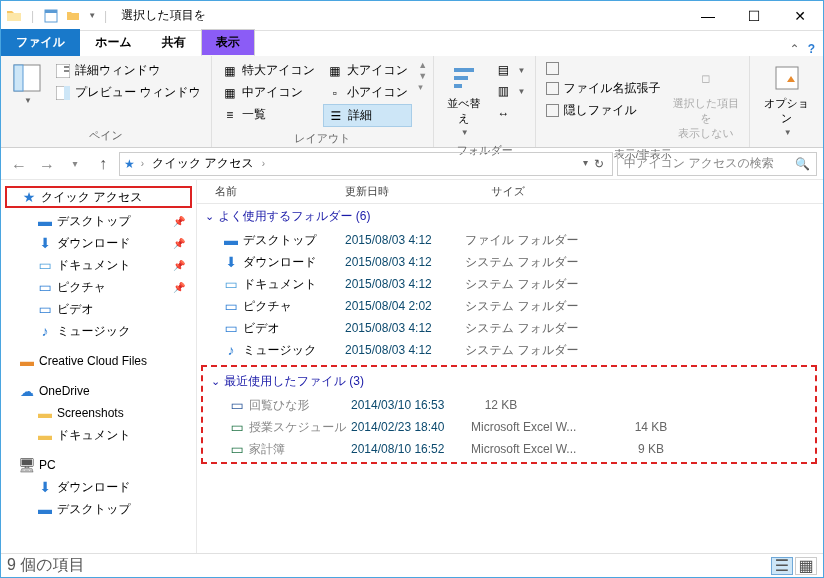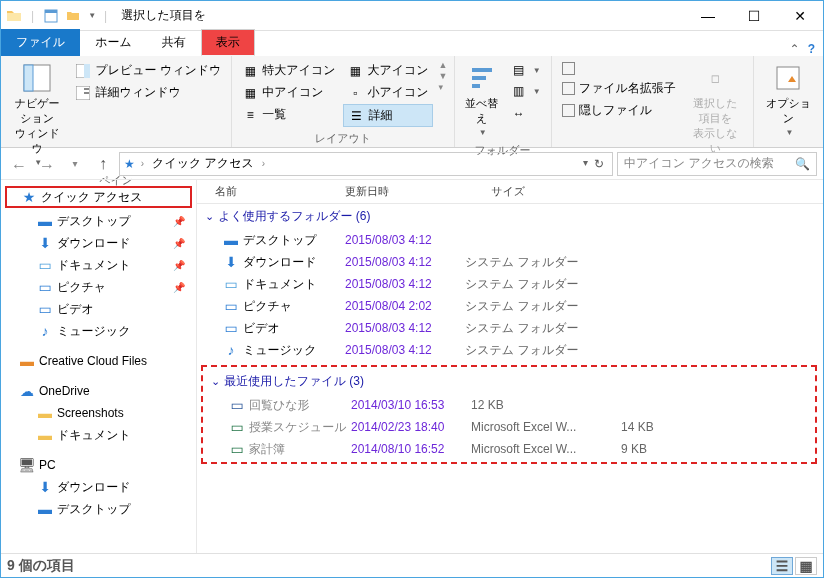--- a/index.html
+++ b/index.html
@@ -10,23 +10,23 @@
 .titlebar { height: 30px; display: flex; align-items: center; background: #fff; border-bottom: 1px solid #e0e0e0; }
 .titlebar-icons { display: flex; align-items: center; gap: 4px; padding: 0 4px; }
 .titlebar-icon { width: 18px; height: 18px; display: flex; align-items: center; justify-content: center; }
 .folder-icon-svg { width: 16px; height: 16px; }
 .titlebar-title { flex: 1; padding-left: 6px; font-size: 12px; }
 .titlebar-controls { display: flex; }
 .titlebar-btn { width: 46px; height: 30px; display: flex; align-items: center; justify-content: center; font-size: 14px; }
 
 
 .tabstrip { height: 25px; display: flex; align-items: flex-end; background: #fff; }
-.tab { padding: 4px 14px; font-size: 12px; border: 1px solid transparent; cursor: default; }
+.tab { padding: 4px 14px; font-size: 12px; border: 1px solid transparent; cursor: default; font-weight: bold; }
 .tab.file { background: #1979ca; color: #fff; }
-.tab.active { border: 1px solid #d0d0d0; border-bottom: 1px solid #f5f5f5; background: #ef4444; }
+.tab.active { border: 1px solid #d0d0d0; border-bottom: 1px solid #f5f5f5; background: #8b5cf6; }
 .tabstrip-spacer { flex: 1; }
 .tabstrip-right { display: flex; align-items: center; gap: 8px; padding-right: 8px; }
 
 
 .ribbon { height: 92px; background: #f5f5f5; border-bottom: 1px solid #d0d0d0; display: flex; }
 .ribbon-group { border-right: 1px solid #e0e0e0; display: flex; flex-direction: column; padding: 2px 4px; }
 .ribbon-group-body { flex: 1; display: flex; align-items: flex-start; }
 .ribbon-group-label { text-align: center; font-size: 11px; color: #666; padding: 2px 0; }
 .ribbon-col { display: flex; flex-direction: column; gap: 1px; padding: 2px; }
 .ribbon-item-big { display: flex; flex-direction: column; align-items: center; padding: 4px 6px; gap: 2px; text-align: center; font-size: 11px; }
@@ -63,29 +63,29 @@
 .col-name { width: 130px; }
 .col-date { width: 120px; }
 .col-type { width: 150px; }
 .col-size { width: 60px; text-align: right; }
 
 .group-row { display: flex; align-items: center; gap: 4px; padding: 4px 8px; color: #1a1aa8; font-size: 12px; cursor: default; }
 .group-chevron { font-size: 11px; }
 
 .file-row { display: flex; align-items: center; padding: 2px 8px 2px 26px; font-size: 12px; height: 22px; }
 .file-row .fname { width: 122px; display: flex; align-items: center; gap: 4px; }
-.file-row .fdate { width: 120px; color: #6d28d9; }
+.file-row .fdate { width: 120px; color: #0c4a6e; }
 .file-row .ftype { width: 150px; color: #666; }
-.file-row .fsize { width: 60px; text-align: left; color: #666; }
+.file-row .fsize { width: 60px; text-align: center; color: #666; }
 
 .recent-box { border: 2px dashed #d22; margin: 4px 6px 4px 4px; padding: 2px 0; }
 .recent-box .file-row .fname { color: #888; }
 
 
-.statusbar { height: 24px; border-top: 1px solid #e0e0e0; display: flex; align-items: center; padding: 0 6px; font-size: 14px; color: #555; font-weight: bold; }
+.statusbar { height: 24px; border-top: 1px solid #e0e0e0; display: flex; align-items: center; padding: 0 6px; font-size: 16px; color: #555; }
 .statusbar-spacer { flex: 1; }
 .view-toggle { display: flex; gap: 2px; }
 .view-btn { width: 22px; height: 18px; border: 1px solid #ccc; display: flex; align-items: center; justify-content: center; }
 .view-btn.active { background: #cde6f7; border-color: #6fa8d8; }
 
 .sep { color: #ccc; padding: 0 4px; }
 .dropdown-caret { font-size: 8px; color: #666; padding-left: 2px; }
 </style>
 </head>
 <body>
@@ -138,43 +138,41 @@
   <div class="ribbon">
     <div class="ribbon-group">
       <div class="ribbon-group-body">
         <div class="ribbon-item-big">
           <span class="ribbon-icon ribbon-icon-big">
             <svg width="28" height="28" viewBox="0 0 28 28">
                 <rect x="1" y="1" width="26" height="26" fill="#fff" stroke="#888"></rect>
                 <rect x="1" y="1" width="9" height="26" fill="#cde6f7" stroke="#5b9bd5"></rect>
               </svg>
           </span>
-          <span style="white-space:pre-line">ナビゲーション
-ウィンドウ</span>
           <span class="dropdown-caret">▼</span>
         </div>
         <div class="ribbon-col">
-          <div class="ribbon-item-small">
-            <span class="ribbon-icon">
-                <svg width="14" height="14">
-                  <rect x="0" y="0" width="14" height="14" fill="#fff" stroke="#888"></rect>
-                  <rect x="8" y="0" width="6" height="14" fill="#cde6f7"></rect>
-                </svg>
-              </span>
-            <span>プレビュー ウィンドウ</span>
-          </div>
           <div class="ribbon-item-small">
             <span class="ribbon-icon">
                 <svg width="14" height="14">
                   <rect x="0" y="0" width="14" height="14" fill="#fff" stroke="#888"></rect>
                   <rect x="8" y="2" width="5" height="2" fill="#888"></rect>
                   <rect x="8" y="6" width="5" height="2" fill="#888"></rect>
                 </svg>
               </span>
             <span>詳細ウィンドウ</span>
+          </div>
+          <div class="ribbon-item-small">
+            <span class="ribbon-icon">
+                <svg width="14" height="14">
+                  <rect x="0" y="0" width="14" height="14" fill="#fff" stroke="#888"></rect>
+                  <rect x="8" y="0" width="6" height="14" fill="#cde6f7"></rect>
+                </svg>
+              </span>
+            <span>プレビュー ウィンドウ</span>
           </div>
         </div>
       </div>
       <div class="ribbon-group-label">ペイン</div>
     </div>
 
     <div class="ribbon-group">
       <div class="ribbon-group-body">
         <div class="ribbon-col">
           <div class="ribbon-item-small">
@@ -257,20 +255,21 @@
               <span class="checkbox"></span>
               <span>隠しファイル</span>
             </div>
         </div>
         <div class="ribbon-item-big disabled">
           <span class="ribbon-icon ribbon-icon-big">◻</span>
           <span style="white-space:pre-line">選択した項目を
 表示しない</span>
         </div>
       </div>
+      <div class="ribbon-group-label">表示/非表示</div>
     </div>
 
     <div class="ribbon-group" style="border-right:none">
       <div class="ribbon-group-body">
         <div class="ribbon-item-big">
           <span class="ribbon-icon ribbon-icon-big">
             <svg width="28" height="28" viewBox="0 0 28 28">
                 <rect x="3" y="3" width="22" height="22" fill="#fff" stroke="#888"></rect>
                 <path fill="#e88b2e" d="M18 12l-4 6h8z"></path>
               </svg>
@@ -383,20 +382,21 @@
         <span class="group-chevron">⌄</span>
         <span>よく使用するフォルダー (6)</span>
       </div>
       <div id="frequent-rows">
           <div class="file-row">
             <div class="fname">
               <span class="nav-icon" style="color:#2b7cd3">▬</span>
               <span>デスクトップ</span>
             </div>
             <div class="fdate">2015/08/03 4:12</div>
+            <div class="ftype">ファイル フォルダー</div>
             <div class="fsize"></div>
           </div>
           <div class="file-row">
             <div class="fname">
               <span class="nav-icon" style="color:#2b7cd3">⬇</span>
               <span>ダウンロード</span>
             </div>
             <div class="fdate">2015/08/03 4:12</div>
             <div class="ftype">システム フォルダー</div>
             <div class="fsize"></div>

